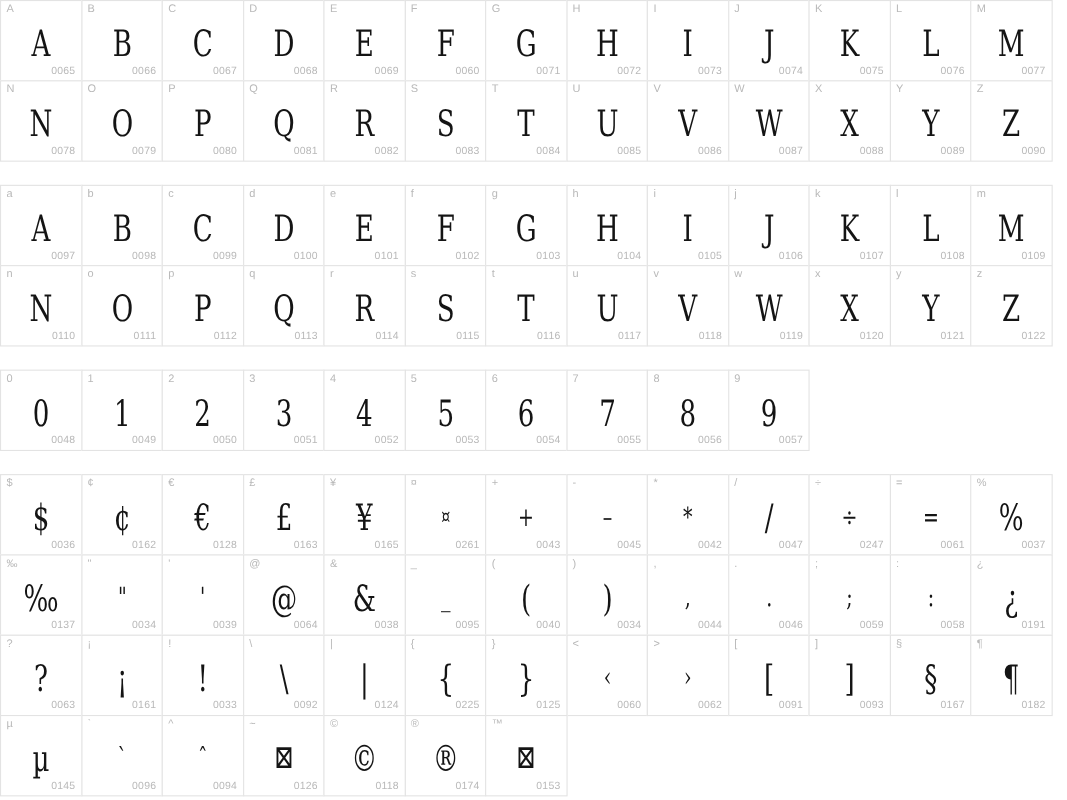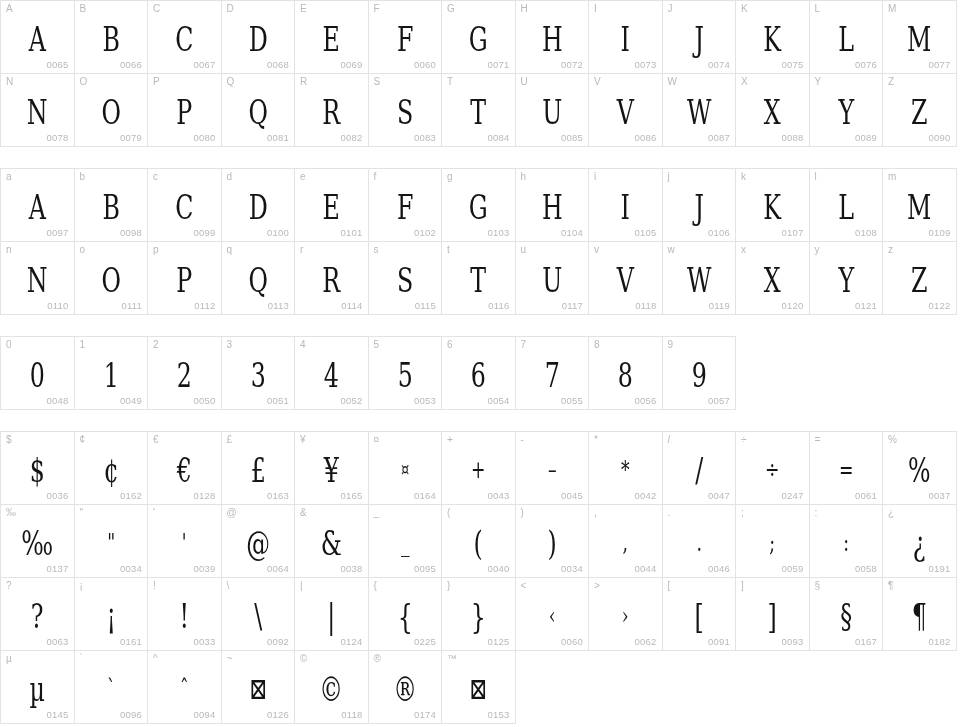--- a/index.html
+++ b/index.html
@@ -440,21 +440,21 @@
         <span class="code-label">0163</span>
       </div>
       <div class="glyph-cell">
         <span class="corner-label">¥</span>
         <span class="glyph">¥</span>
         <span class="code-label">0165</span>
       </div>
       <div class="glyph-cell">
         <span class="corner-label">¤</span>
         <span class="glyph tiny">¤</span>
-        <span class="code-label">0164</span>
+        <span class="code-label">0261</span>
       </div>
       <div class="glyph-cell">
         <span class="corner-label">+</span>
         <span class="glyph small">+</span>
         <span class="code-label">0043</span>
       </div>
       <div class="glyph-cell">
         <span class="corner-label">-</span>
         <span class="glyph small">–</span>
         <span class="code-label">0045</span>

